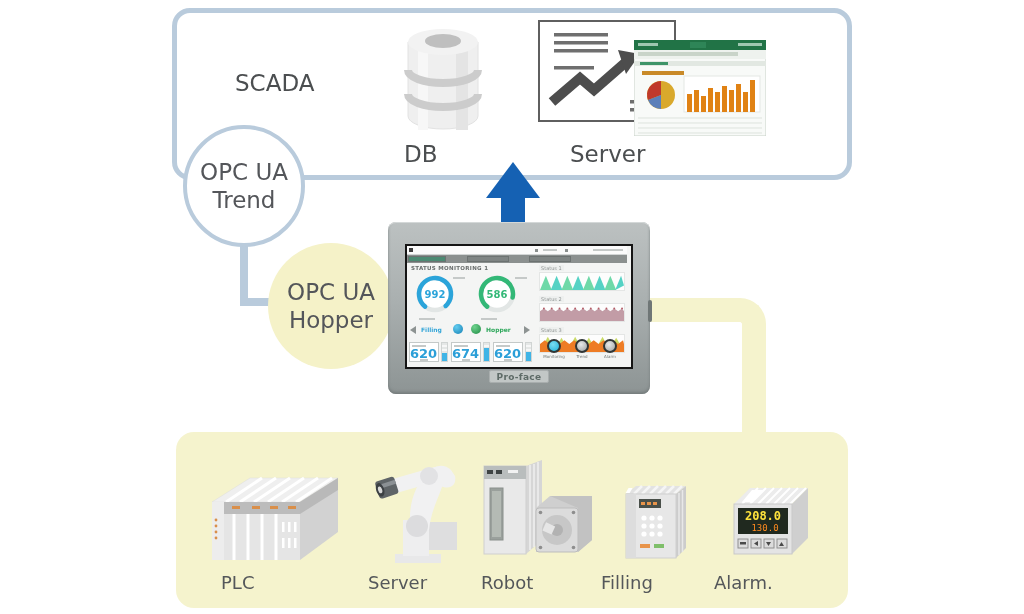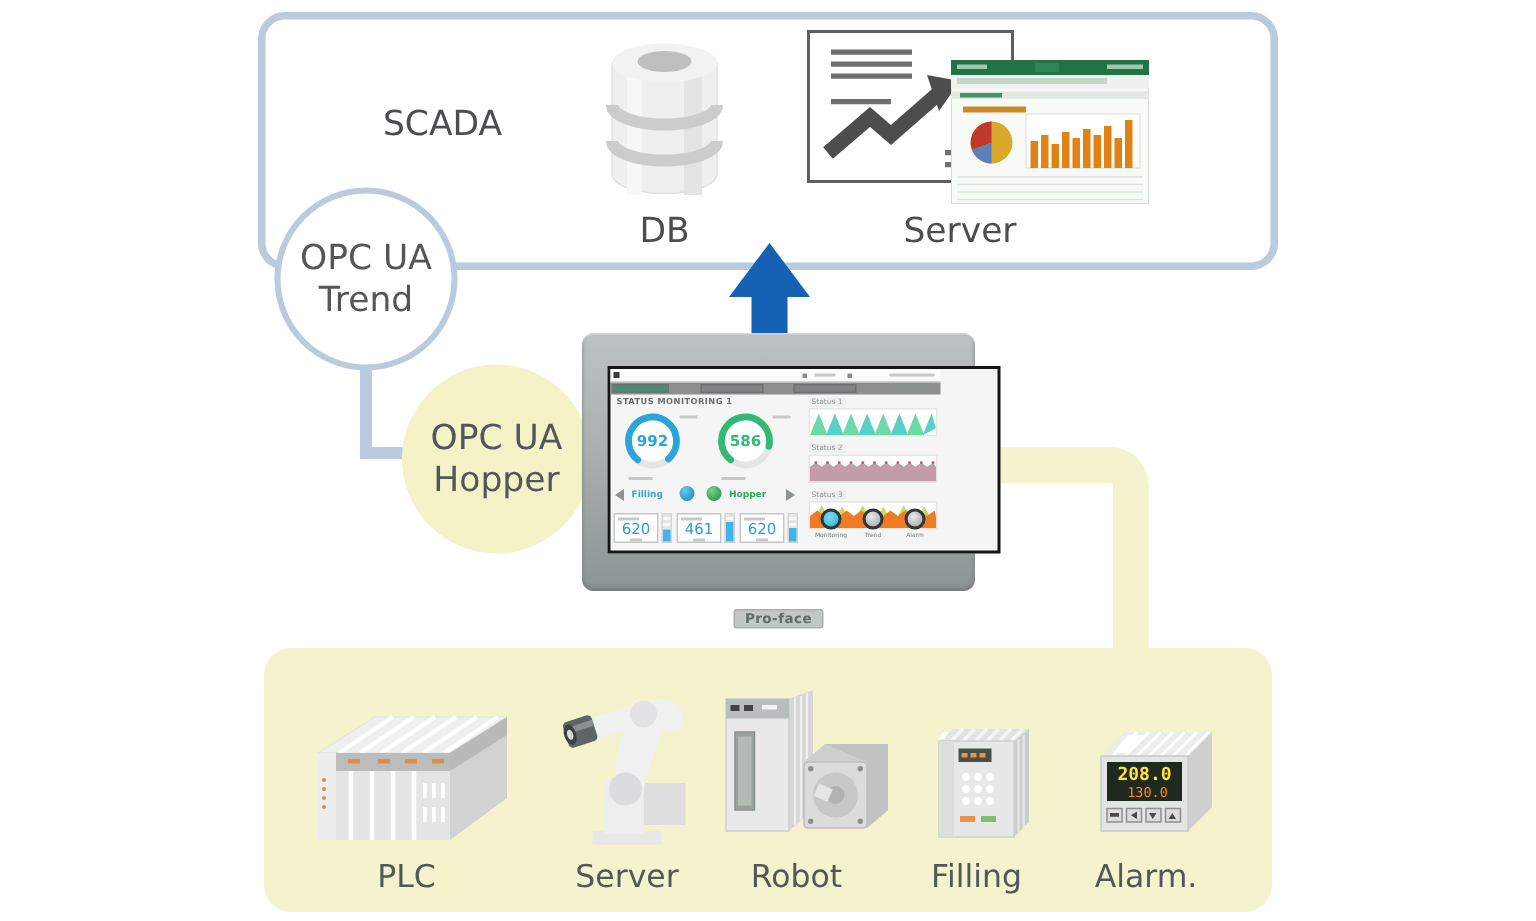--- a/index.html
+++ b/index.html
@@ -3,69 +3,69 @@
 <meta charset="utf-8">
 <style>
   html,body{margin:0;padding:0;background:#fff;}
   #canvas{position:relative;width:1024px;height:614px;background:#ffffff;overflow:hidden;
           font-family:"DejaVu Sans","Liberation Sans",sans-serif;color:#4d5052;}
   .abs{position:absolute;}
 
   
   .scada-box{left:172px;top:8px;width:680px;height:172px;box-sizing:border-box;
              border:5px solid #b9cbdc;border-radius:18px;background:#fff;z-index:1;}
-  .big-label{font-size:23px;color:#4b4e50;text-align:center;}
+  .big-label{font-size:23px;color:#4b4e50;text-align:left;}
 
   
   .node-circle{border-radius:50%;display:flex;flex-direction:column;align-items:center;
                justify-content:center;font-size:23px;line-height:28px;color:#54565a;text-align:center;}
   .client-circle{left:183px;top:125px;width:122px;height:122px;background:#fff;
                  border:4px solid #b9cbdc;z-index:3;box-sizing:border-box;}
   .server-circle{left:268px;top:243px;width:126px;height:126px;background:#f5f2c8;z-index:3;}
 
   
   .conn-blue-v{left:240px;top:244px;width:8px;height:62px;background:#b9cbdc;z-index:2;}
   .conn-blue-h{left:240px;top:298px;width:64px;height:8px;background:#b9cbdc;z-index:2;}
   .conn-yellow-L{left:384px;top:298px;width:382px;height:139px;box-sizing:border-box;
                  border-top:24px solid #f5f3cd;border-right:24px solid #f5f3cd;
                  border-top-right-radius:26px;z-index:1;}
 
   
   .device-box{left:176px;top:432px;width:672px;height:176px;background:#f5f3cd;
               border-radius:18px;z-index:2;}
-  .device-label{font-size:21px;color:#54575a;text-align:center;top:572px;z-index:3;}
+  .device-label{font-size:18px;color:#54575a;top:572px;z-index:3;}
 
   
   .hmi{left:388px;top:222px;width:262px;height:172px;border-radius:8px;z-index:4;
        background:linear-gradient(180deg,#bcc1c1 0%,#aab0b0 45%,#8d9494 100%);
        box-shadow:inset 0 1px 0 #d4d8d8, inset 0 -2px 3px #767d7d;}
   .hmi-side-tab{position:absolute;right:-2px;top:78px;width:4px;height:22px;background:#6f7676;border-radius:2px;}
   .screen{position:absolute;left:17px;top:22px;width:224px;height:121px;background:#f4f5f4;
-          border:2px solid #151515;padding-left:34px;}
+          border:2px solid #151515;}
   .brand-plate{position:absolute;left:50%;transform:translateX(-50%);top:148px;width:60px;height:13px;
                background:#c2c7c6;border:1px solid #a9aeae;border-radius:2px;box-sizing:border-box;
                display:flex;align-items:center;justify-content:center;
-               font-size:9px;font-weight:bold;color:#5e6b67;letter-spacing:0.3px;margin-top:36px;}
+               font-size:9px;font-weight:bold;color:#5e6b67;letter-spacing:0.3px;}
 
   
   .scr-topbar{left:0;top:0;width:220px;height:8px;background:#fbfbfb;border-bottom:1px solid #d2d5d5;}
   .scr-tabbar{left:0;top:9px;width:220px;height:8px;background:#8b908f;}
   .tab{position:absolute;top:1px;height:6px;background:#7e8483;border:1px solid #6c7271;box-sizing:border-box;}
   .scr-title{left:4px;top:19px;font-size:5.5px;font-weight:bold;color:#696e6d;letter-spacing:0.3px;}
   .tiny-bar{background:#c5c9c8;}
   .gauge{width:44px;height:44px;}
   .ball{border-radius:50%;width:10px;height:10px;}
   .ball-blue{background:radial-gradient(circle at 35% 30%,#63cdf0,#1580b4);}
   .ball-green{background:radial-gradient(circle at 35% 30%,#6fd48e,#1f8a44);}
   .proc-label{font-size:6px;font-weight:bold;}
   .tri{width:0;height:0;border-top:4px solid transparent;border-bottom:4px solid transparent;}
   .tri-l{border-right:6px solid #8d9392;}
   .tri-r{border-left:6px solid #8d9392;}
   .stat-card{width:30px;height:20px;background:#fff;border:1px solid #c4c9c8;box-sizing:border-box;}
-  .stat-val{font-size:10px;font-weight:normal;color:#2b9fd8;text-align:center;line-height:9px;}
+  .stat-val{font-size:13px;font-weight:bold;color:#2b9fd8;line-height:9px;}
   .bar-gauge{width:7px;height:20px;background:repeating-linear-gradient(180deg,#e4e7e6 0 2px,#f6f7f7 2px 4px);
              border:1px solid #d0d4d3;box-sizing:border-box;}
   .bar-fill{position:absolute;left:0;bottom:0;width:100%;background:#3fb4e6;}
   .trend-label{font-size:5px;color:#8f9493;background:#eef0ef;padding:0 2px;line-height:6px;}
   .trend-chart{width:86px;height:19px;background:#fdfdfd;border:1px solid #e4e6e5;box-sizing:border-box;}
   .rbtn{width:14px;height:14px;border-radius:50%;border:2px solid #303636;box-sizing:border-box;}
   .rbtn-cyan{background:radial-gradient(circle at 40% 35%,#7adef2,#1fb0d8);}
   .rbtn-gray{background:radial-gradient(circle at 40% 35%,#e8eaea,#9aa0a0);}
   .rbtn-label{font-size:4px;color:#6f7574;text-align:center;width:30px;}
 
@@ -202,21 +202,21 @@
       <div class="abs stat-card" style="left:2px;top:96px;">
         <div class="abs tiny-bar" style="left:2px;top:2px;width:14px;height:2px;"></div>
         <div class="abs stat-val" style="left:0;top:6px;width:28px;">620</div>
         <div class="abs tiny-bar" style="left:10px;top:16px;width:8px;height:2px;"></div>
       </div>
       <div class="abs bar-gauge" style="left:34px;top:96px;">
           <div class="bar-fill" style="height:8px;"></div>
         </div>
       <div class="abs stat-card" style="left:44px;top:96px;">
         <div class="abs tiny-bar" style="left:2px;top:2px;width:14px;height:2px;"></div>
-        <div class="abs stat-val" style="left:0;top:6px;width:28px;">461</div>
+        <div class="abs stat-val" style="left:0;top:6px;width:28px;">674</div>
         <div class="abs tiny-bar" style="left:10px;top:16px;width:8px;height:2px;"></div>
       </div>
       <div class="abs bar-gauge" style="left:76px;top:96px;">
           <div class="bar-fill" style="height:13px;"></div>
         </div>
       <div class="abs stat-card" style="left:86px;top:96px;">
         <div class="abs tiny-bar" style="left:2px;top:2px;width:14px;height:2px;"></div>
         <div class="abs stat-val" style="left:0;top:6px;width:28px;">620</div>
         <div class="abs tiny-bar" style="left:10px;top:16px;width:8px;height:2px;"></div>
       </div>

